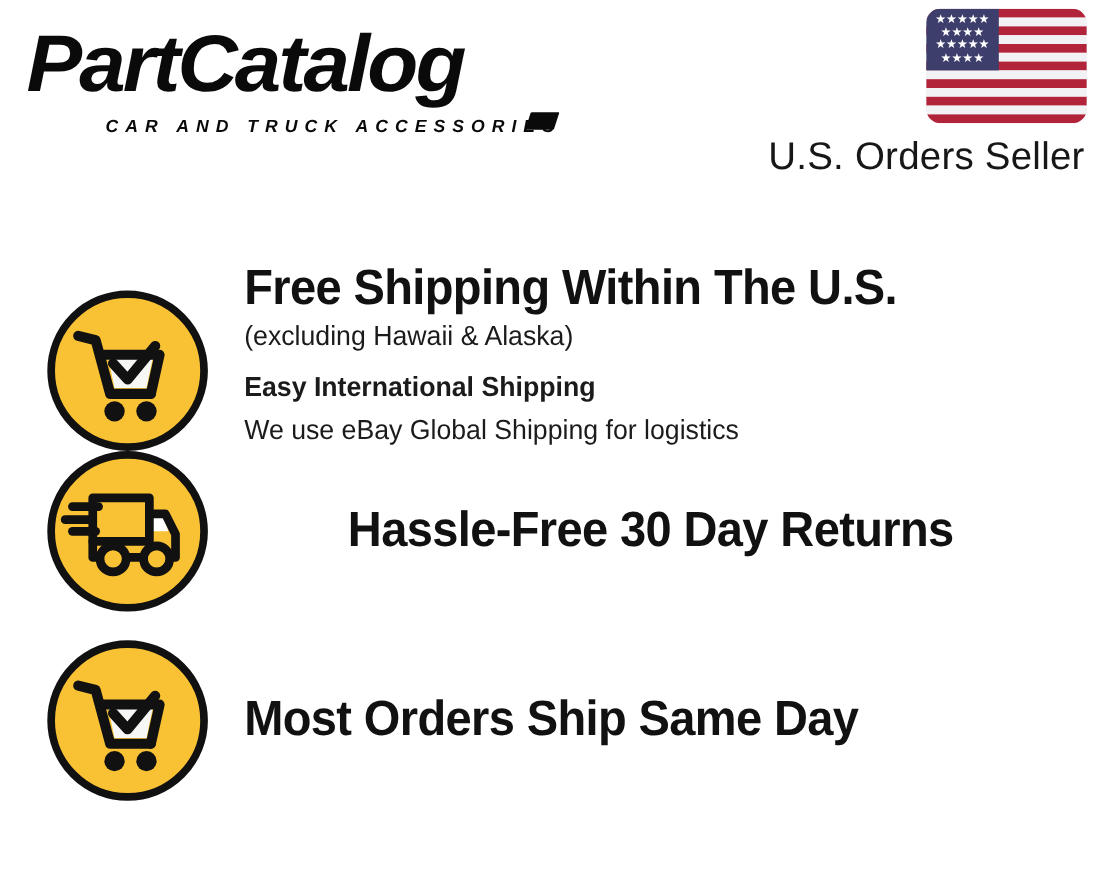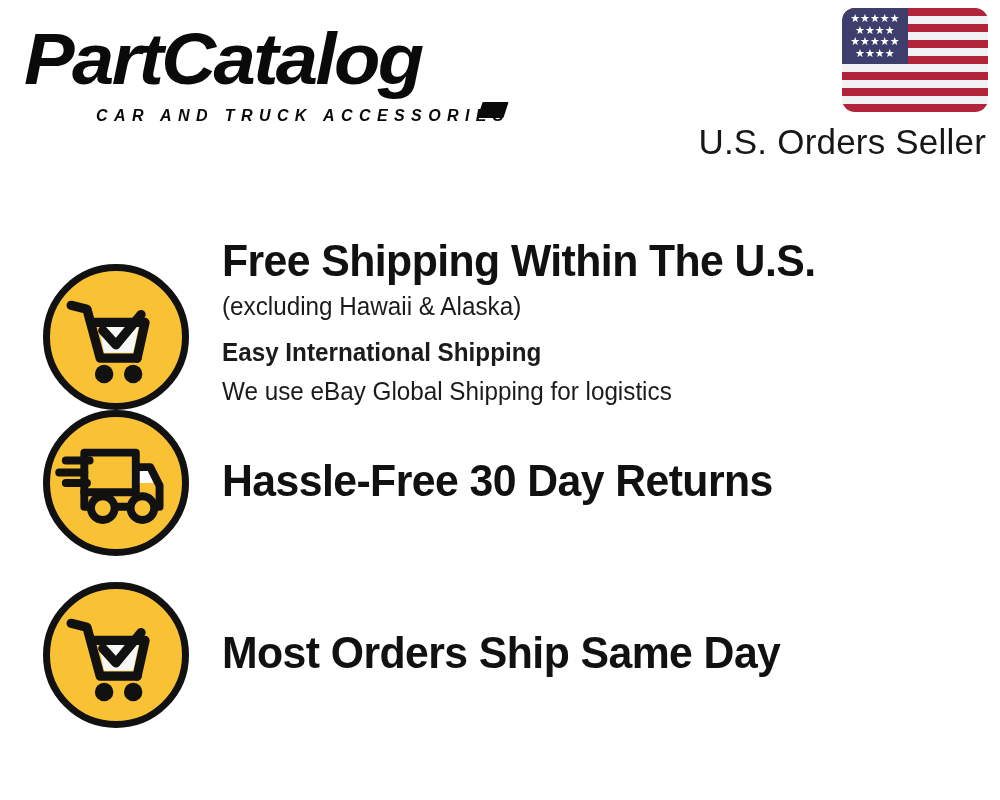--- a/index.html
+++ b/index.html
@@ -124,21 +124,21 @@
     left: 0;
     top: 238px;
     width: 1000px;
   }
   .feature-row {
     position: relative;
     display: flex;
     align-items: flex-start;
   }
   .feature-row.row-0 { height: 172px; align-items: flex-end; }
-  .feature-row.row-1 { height: 172px; }
+  .feature-row.row-1 { height: 172px; text-align: center; }
   .feature-row.row-2 { height: 172px; justify-content: flex-end; }
 
   .badge {
     position: relative;
     flex: 0 0 auto;
     width: 146px;
     height: 146px;
     margin-left: 43px;
     border-radius: 50%;
     background: #f9c235;

